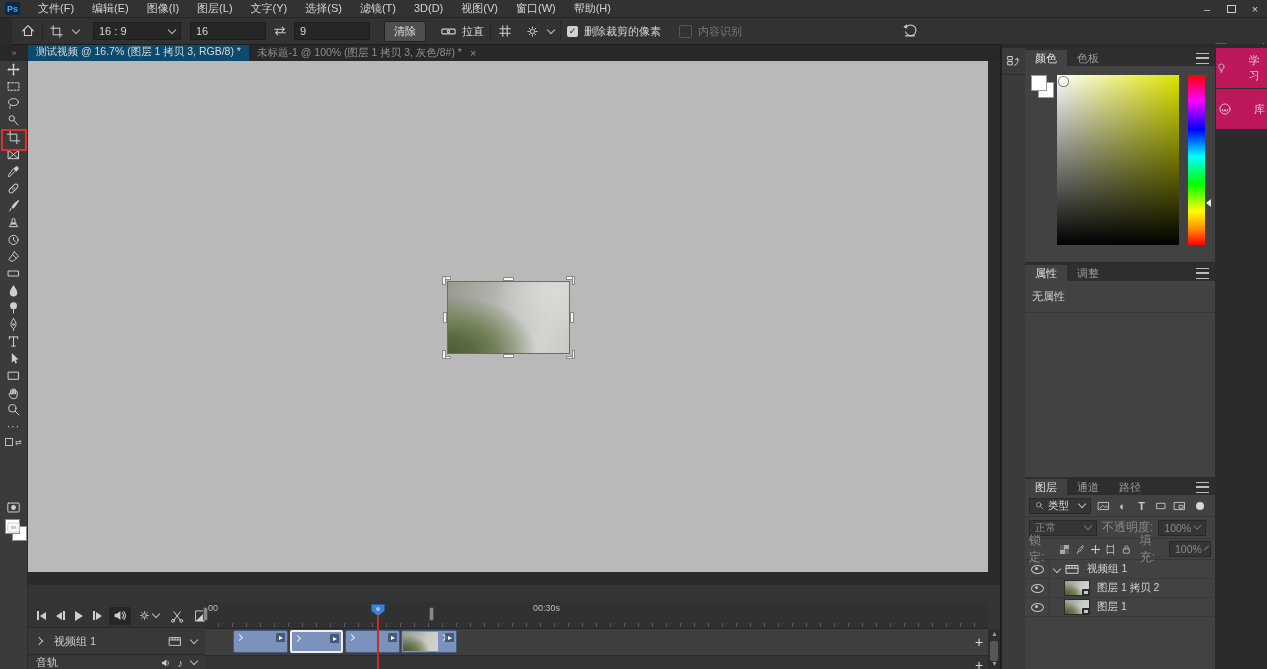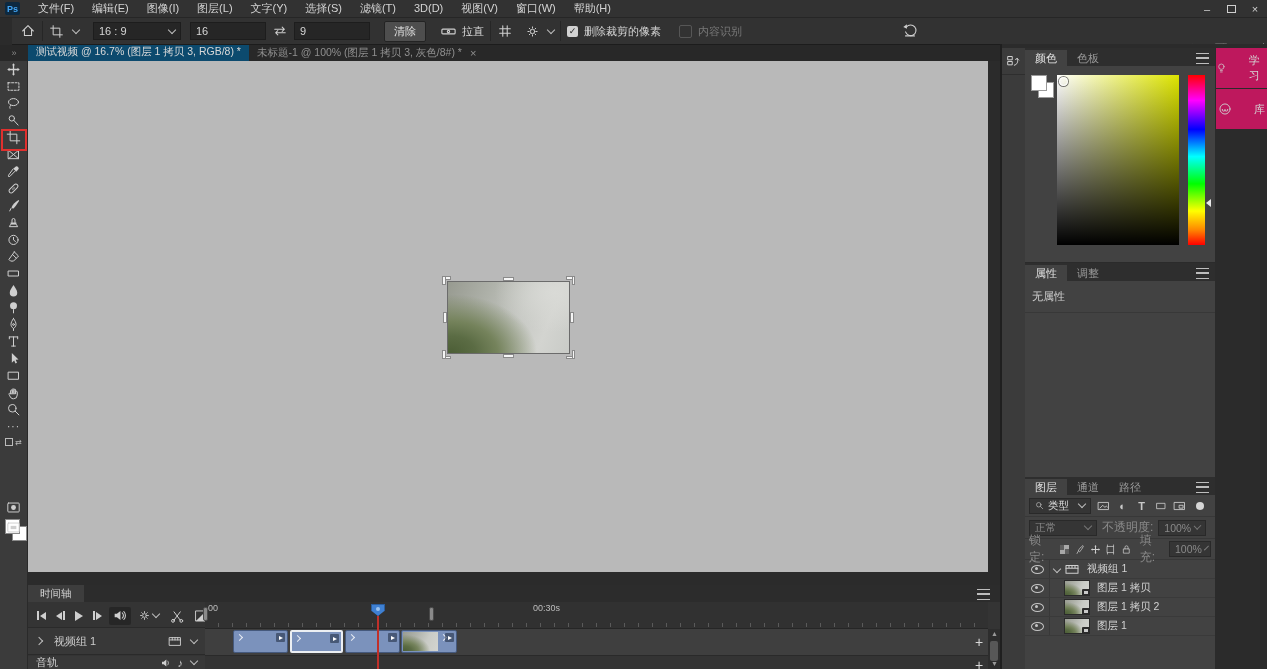--- a/index.html
+++ b/index.html
@@ -428,24 +428,20 @@
 
       <div class="h-mid" style="left:55px;top:-5px;width:11px;height:4px"></div>
       <div class="h-mid" style="left:55px;bottom:-5px;width:11px;height:4px"></div>
       <div class="h-mid" style="left:-5px;top:30px;width:4px;height:11px"></div>
       <div class="h-mid" style="right:-5px;top:30px;width:4px;height:11px"></div>
     </div>
   </div>
 
 
   <div class="abs" id="timeline">
-    <div id="tl-header">
-      <div id="tl-tab">时间轴</div>
-      <span class="panel-menu" style="position:absolute;right:10px;top:4px"></span>
-    </div>
     <div id="tl-controls">
       <span class="tp-btn">
           <span class="tbar"></span>
           <span class="tri-l"></span>
         </span>
       <span class="tp-btn">
           <span class="tri-l"></span>
           <span class="tbar"></span>
         </span>
       <span class="tp-btn">
@@ -682,29 +678,20 @@
           <div class="layer-row">
             <span class="eye-cell">
                 <span class="eye"></span>
               </span>
             <span class="chev-dn" style="margin:0 4px 0 4px"></span>
             <svg class="ic" width="16" height="12" viewBox="0 0 18 14">
                 <rect x="2" y="3" width="14" height="9"></rect>
                 <path d="M2 6 H16 M5.5 3 V6 M9 3 V6 M12.5 3 V6"></path>
               </svg>
             <span class="lname">视频组 1</span>
-          </div>
-          <div class="layer-row">
-            <span class="eye-cell">
-                <span class="eye"></span>
-              </span>
-            <span class="lthumb thumb-img" style="margin-left:14px">
-                <span class="vbadge"></span>
-              </span>
-            <span class="lname">图层 1 拷贝</span>
           </div>
           <div class="layer-row">
             <span class="eye-cell">
                 <span class="eye"></span>
               </span>
             <span class="lthumb thumb-img" style="margin-left:14px">
                 <span class="vbadge"></span>
               </span>
             <span class="lname">图层 1 拷贝 2</span>
           </div>

